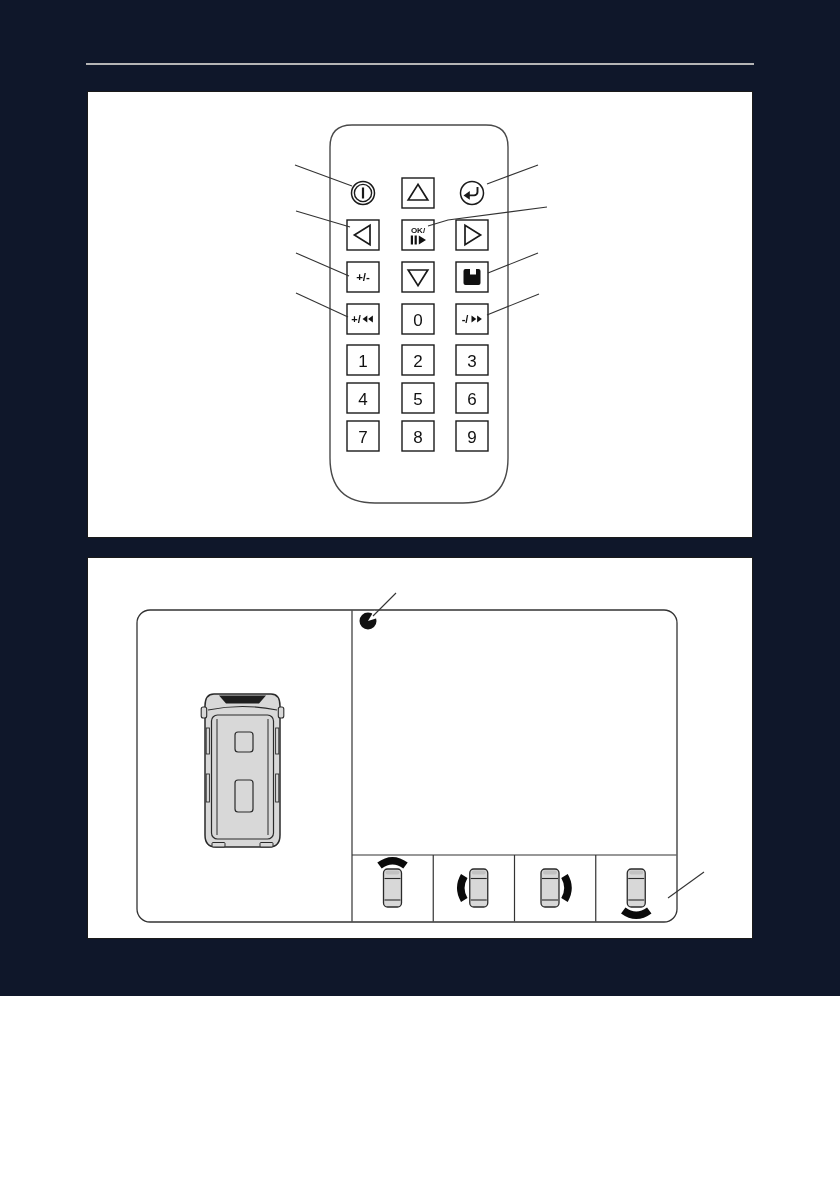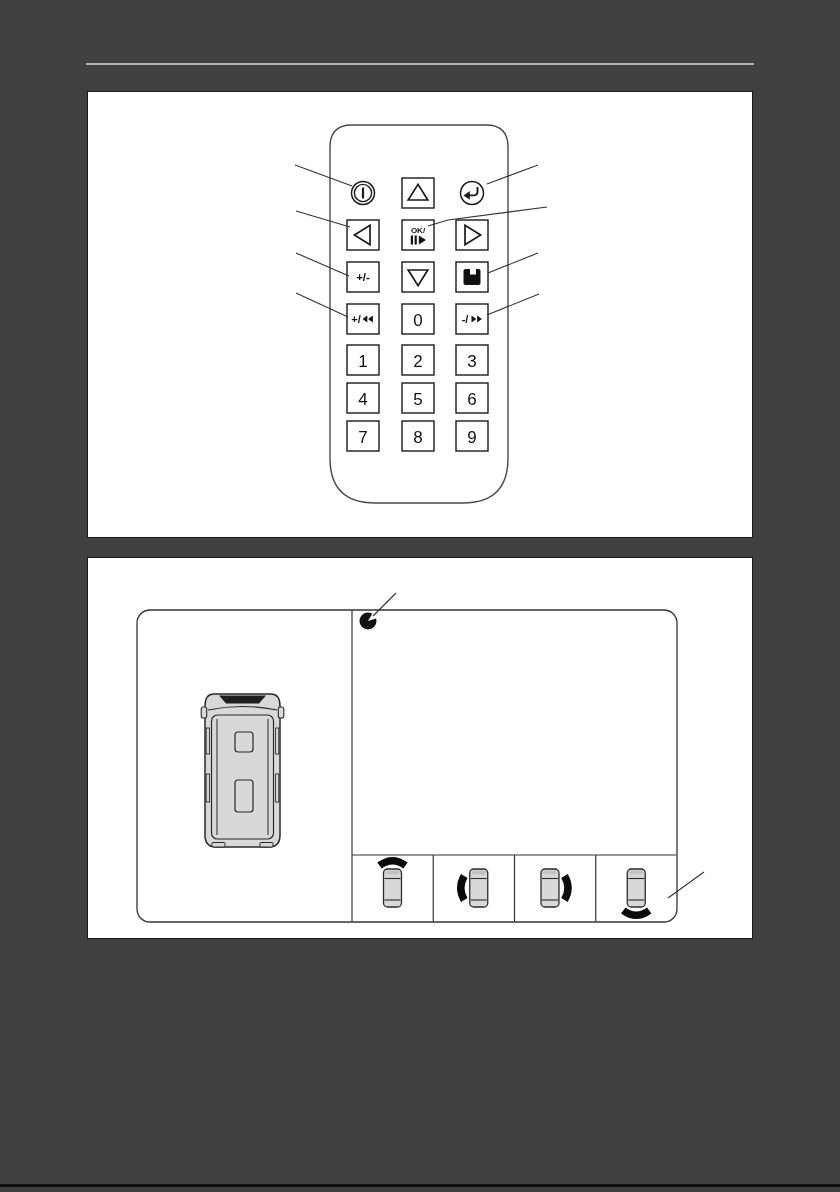--- a/index.html
+++ b/index.html
@@ -1,16 +1,16 @@
 <!DOCTYPE html>
 <html><head>
 <meta charset="utf-8">
 <style>
   html,body{margin:0;padding:0;background:#fff;}
-  #page{position:relative;width:840px;height:1192px;background:#404040;overflow:hidden;
+  #page{position:relative;width:840px;height:996px;background:#0f172a;overflow:hidden;
         font-family:"Liberation Sans","DejaVu Sans",sans-serif;}
   .rule-top{position:absolute;left:86px;top:63px;width:668px;height:2px;background:#b5b5b5;}
   .rule-bottom{position:absolute;left:0;top:1184px;width:840px;height:3px;background:#111;}
   .figure-box{position:absolute;left:87px;width:666px;border:1.5px solid #1a1a1a;background:#fff;box-sizing:border-box;}
   #figure1{top:91px;height:447px;}
   #figure2{top:557px;height:382px;}
   .figure-box svg{position:absolute;left:-1px;top:-1px;}
   svg text{fill:#111;}
 </style>
 </head>

